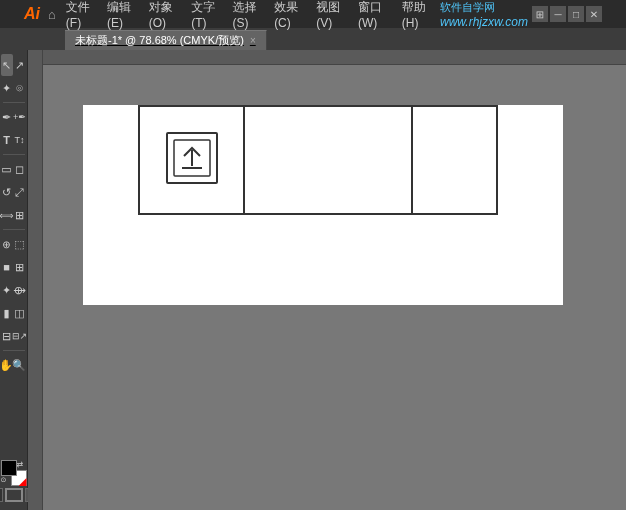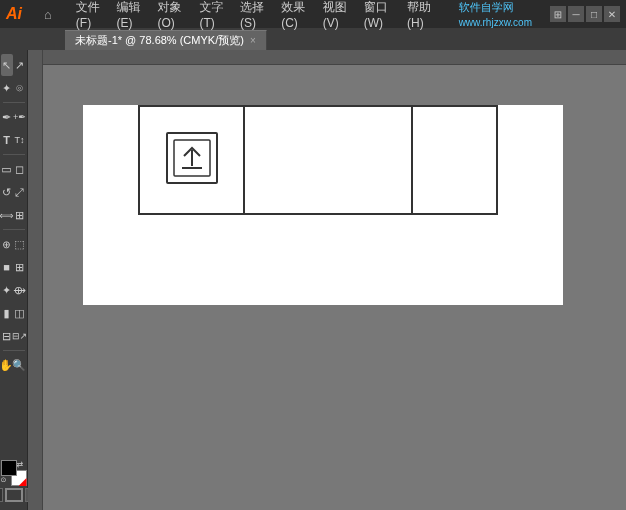--- a/index.html
+++ b/index.html
@@ -12,22 +12,22 @@
       background: #555;
       user-select: none;
     }
 
     
     #title-bar {
       height: 28px;
       background: #2b2b2b;
       display: flex;
       align-items: center;
-      padding: 0 6px;
-      gap: 18px;
+      padding: 0 24px;
+      gap: 4px;
     }
     #ai-logo {
       color: #ff6600;
       font-size: 16px;
       font-weight: bold;
       font-style: italic;
       margin-right: 4px;
     }
     #home-icon {
       color: #aaa;
@@ -66,20 +66,21 @@
       display: flex; align-items: center; justify-content: center;
     }
 
     
     #tab-bar {
       height: 22px;
       background: #3c3c3c;
       display: flex;
       align-items: flex-end;
       padding-left: 65px;
+      text-decoration: underline;
     }
     .tab {
       height: 20px;
       background: #5a5a5a;
       color: #ddd;
       font-size: 11px;
       padding: 0 10px;
       display: flex;
       align-items: center;
       gap: 6px;
@@ -289,21 +290,21 @@
     <span class="menu-item">编辑(E)</span>
     <span class="menu-item">对象(O)</span>
     <span class="menu-item">文字(T)</span>
     <span class="menu-item">选择(S)</span>
     <span class="menu-item">效果(C)</span>
     <span class="menu-item">视图(V)</span>
     <span class="menu-item">窗口(W)</span>
     <span class="menu-item">帮助(H)</span>
   </div>
   <div id="watermark">
-    <span style="color:#4fc3f7;font-size:11px;">软件自学网<br><span style="font-size:10px;">www.rhjzxw.com</span></span>
+    <span style="color:#4fc3f7;font-size:11px;">软件自学网<br><span style="font-size:12px;font-style:italic;">www.rhjzxw.com</span></span>
   </div>
   <div id="window-controls">
     <button class="win-btn">⊞</button>
     <button class="win-btn">─</button>
     <button class="win-btn">□</button>
     <button class="win-btn">✕</button>
   </div>
 </div>
 
 <div id="tab-bar">

